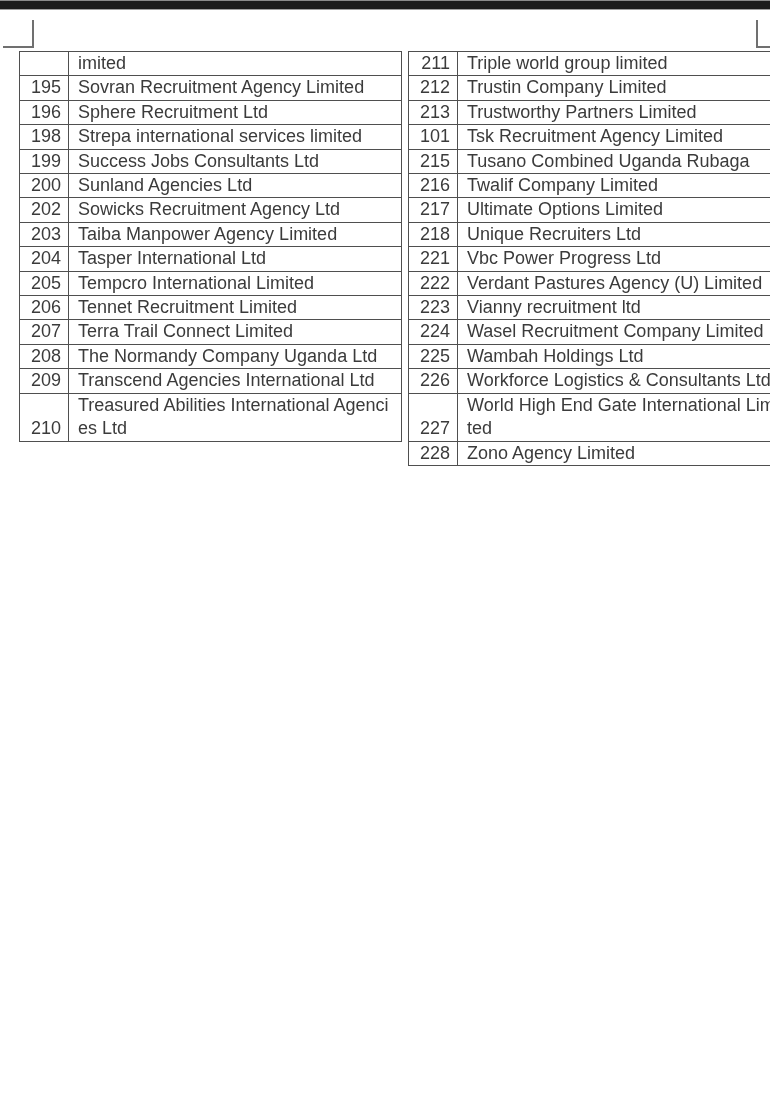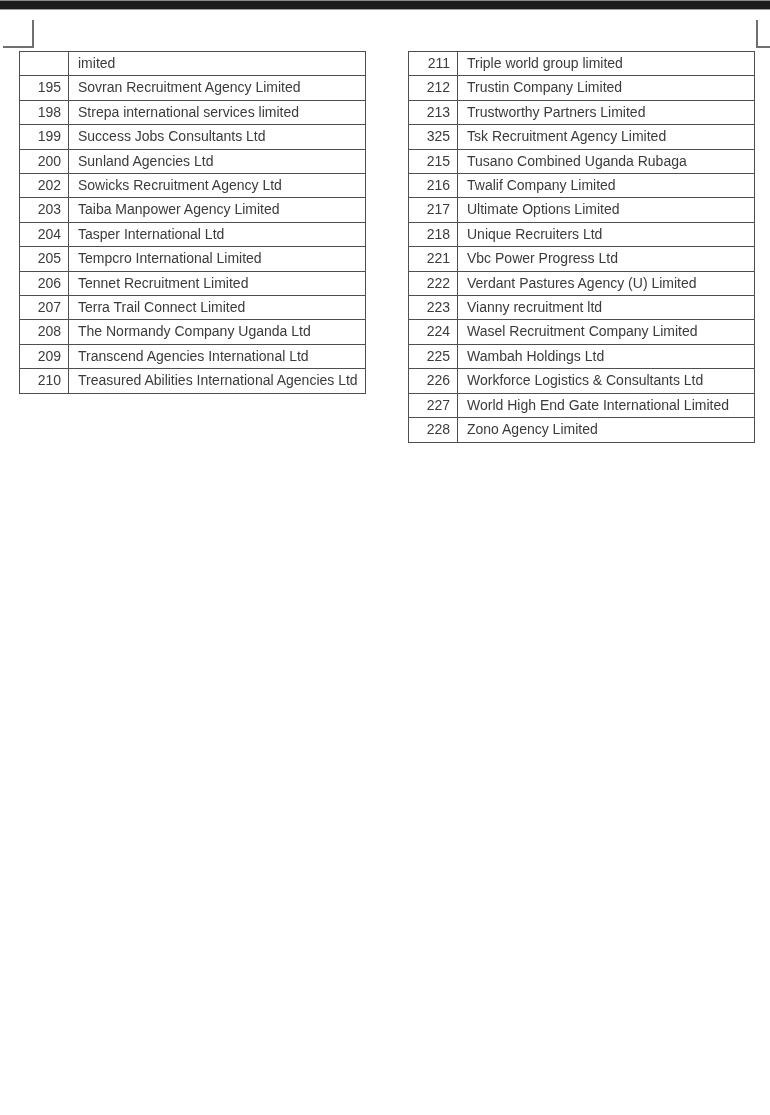--- a/index.html
+++ b/index.html
@@ -22,24 +22,24 @@
     border-right: 2px solid #707070;
     border-bottom: 2px solid #707070;
   }
   .crop-mark.right {
     left: 756px; top: 20px; width: 14px; height: 28px;
     border-left: 2px solid #707070;
     border-bottom: 2px solid #707070;
   }
   table.company-table {
     position: absolute; top: 51px;
-    width: 347px;
+    width: 383px;
     border-collapse: collapse;
     table-layout: fixed;
-    font-size: 14px;
+    font-size: 18px;
     line-height: 23.4px;
     color: #3b3b3b;
   }
   table.left-table  { left: 19px;  }
   table.right-table { left: 408px; }
   table.company-table td {
     border: 1px solid #4f4f4f;
     overflow: hidden;
   }
   td.num {
@@ -64,20 +64,24 @@
 
 <table class="company-table left-table">
   <tbody>
       <tr>
     <td class="num"></td>
     <td class="name">imited</td>
   </tr>
       <tr>
     <td class="num">195</td>
     <td class="name">Sovran Recruitment Agency Limited</td>
+  </tr>
+      <tr>
+    <td class="num">196</td>
+    <td class="name">Sphere Recruitment Ltd</td>
   </tr>
       <tr>
     <td class="num">198</td>
     <td class="name">Strepa international services limited</td>
   </tr>
       <tr>
     <td class="num">199</td>
     <td class="name">Success Jobs Consultants Ltd</td>
   </tr>
       <tr>
@@ -131,21 +135,21 @@
   </tr>
       <tr>
     <td class="num">212</td>
     <td class="name">Trustin Company Limited</td>
   </tr>
       <tr>
     <td class="num">213</td>
     <td class="name">Trustworthy Partners Limited</td>
   </tr>
       <tr>
-    <td class="num">325</td>
+    <td class="num">101</td>
     <td class="name">Tsk Recruitment Agency Limited</td>
   </tr>
       <tr>
     <td class="num">215</td>
     <td class="name">Tusano Combined Uganda Rubaga</td>
   </tr>
       <tr>
     <td class="num">216</td>
     <td class="name">Twalif Company Limited</td>
   </tr>

